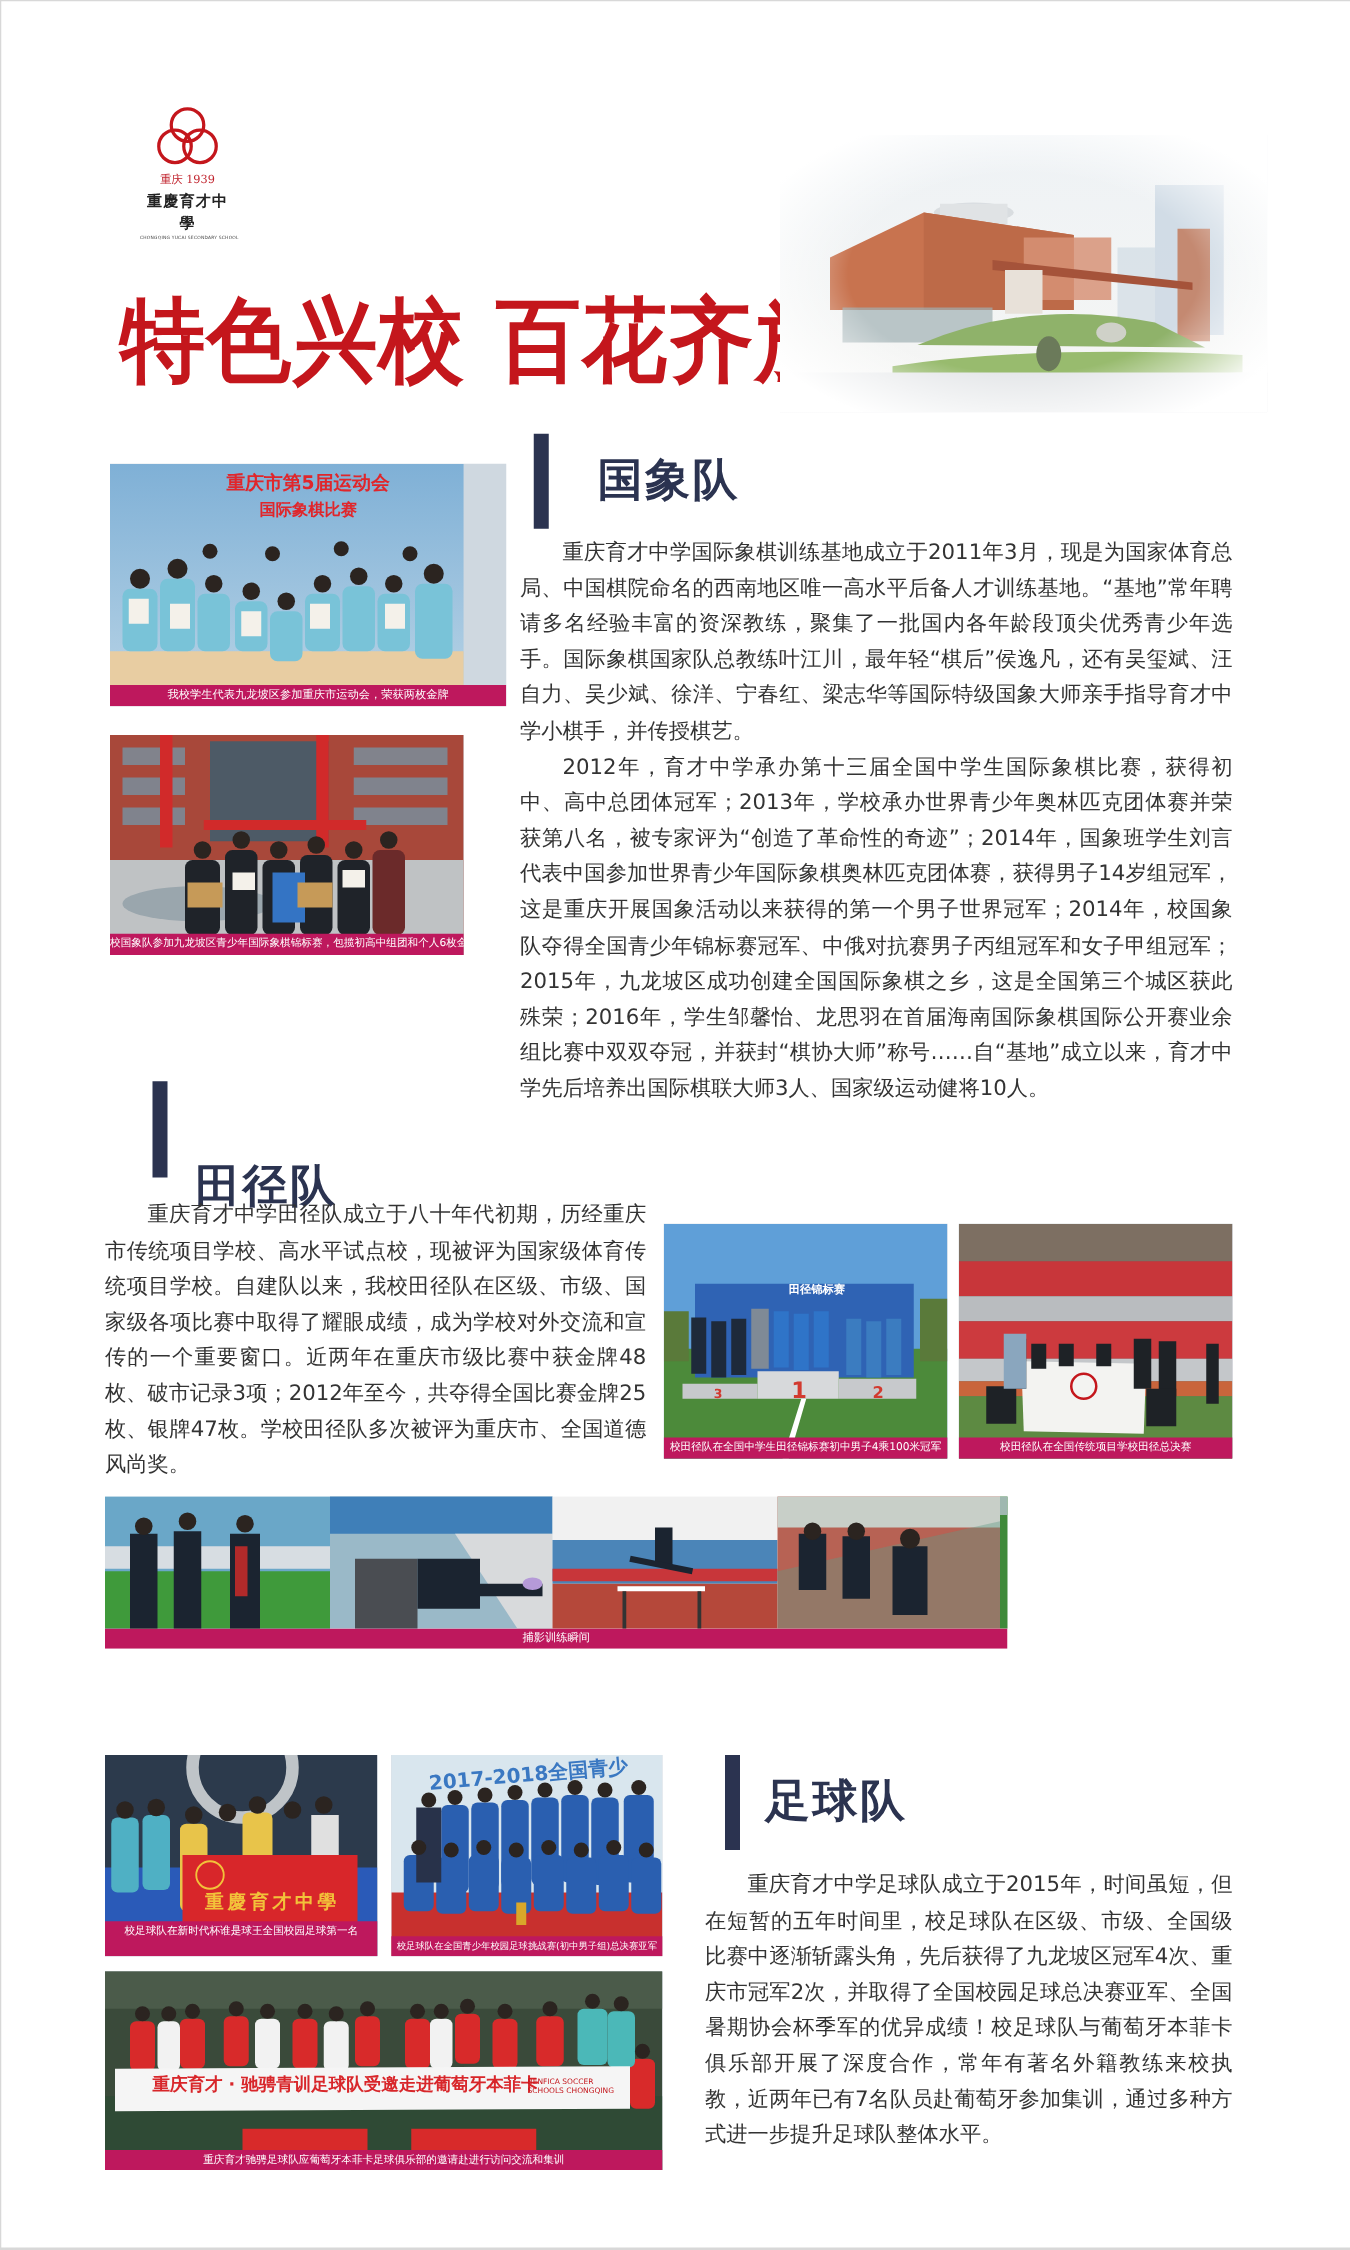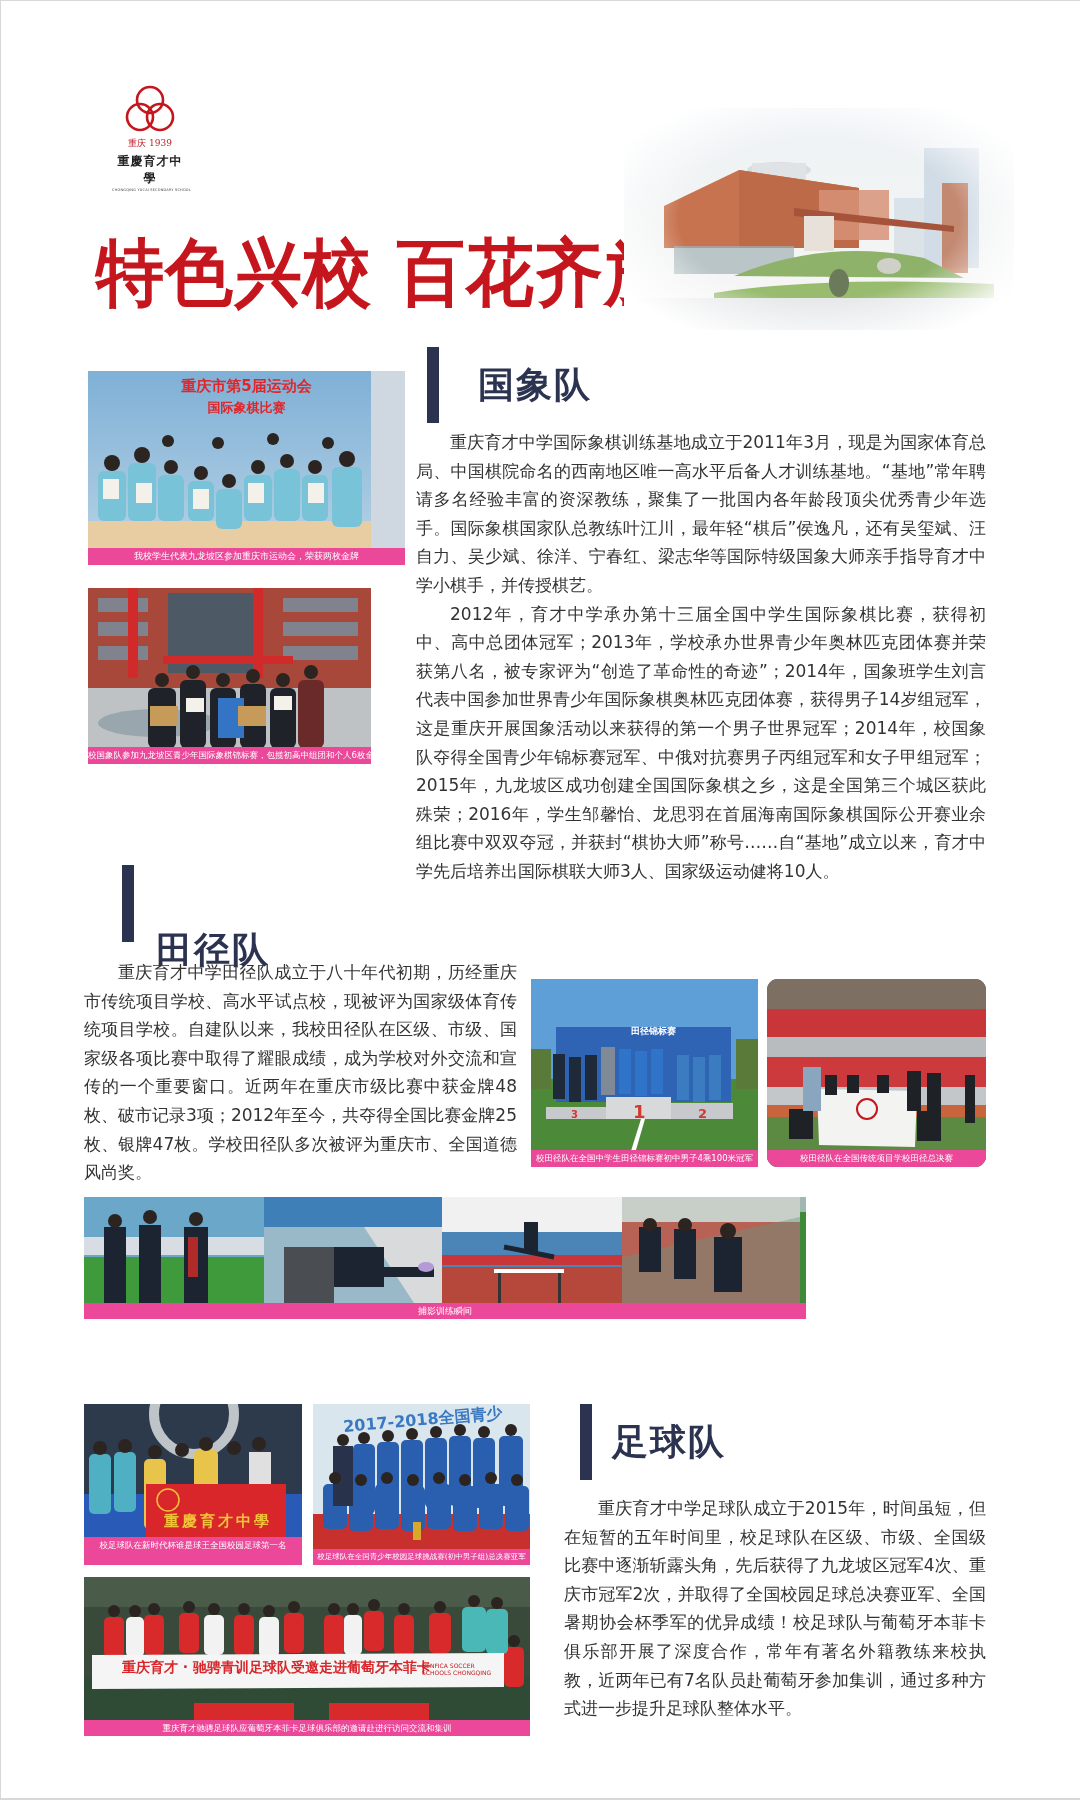--- a/index.html
+++ b/index.html
@@ -18,21 +18,21 @@
 
   
   .main-title { left: 96px; top: 226px; font-size: 68px; font-weight: bold; color: #c4161c;
                 letter-spacing: 1px; white-space: nowrap; line-height: 88px; transform: scaleY(1.08); transform-origin: left top; }
 
   
   .building { left: 624px; top: 108px; width: 390px; height: 222px; overflow: hidden; }
 
   
   .photo { overflow: hidden; background: #cfd8e0; }
-  .photo .cap { position: absolute; left: 0; right: 0; bottom: 0; background: #ec4899; color: #fff;
+  .photo .cap { position: absolute; left: 0; right: 0; bottom: 0; background: #be185d; color: #fff;
                 font-size: 9px; text-align: center; white-space: nowrap; overflow: hidden; }
   .photo svg.scene { position: absolute; left: 0; top: 0; }
 
   
   .sec-bar { width: 12px; background: #2b3350; }
   .sec-title { font-size: 36px; font-weight: bold; color: #2b3350; letter-spacing: 2px; white-space: nowrap; line-height: 44px; }
 
   
   .body-text { font-size: 17px; line-height: 28.6px; color: #333; text-align: justify; }
   .body-text p { margin: 0; text-indent: 2em; }
@@ -234,21 +234,21 @@
         <rect x="162" y="78" width="12" height="45"></rect>
         <rect x="178" y="76" width="12" height="45"></rect>
     </g>
     <rect x="70" y="68" width="14" height="48" fill="#7f8a96"></rect>
     <polygon points="95,188 110,140 114,140 100,188" fill="#ffffff"></polygon>
   </svg>
   <div class="abs" style="left:100px; top:46px; color:#fff; font-size:9px; font-weight:bold;">田径锦标赛</div>
   <div class="cap" style="height:17px; line-height:17px; font-size:8.5px;">校田径队在全国中学生田径锦标赛初中男子4乘100米冠军</div>
 </div>
 
-<div class="abs photo" style="left:767px; top:979px; width:219px; height:188px;border-radius:11px;">
+<div class="abs photo" style="left:767px; top:979px; width:219px; height:188px;">
   <svg class="scene" width="219" height="188" viewBox="0 0 219 188">
     <rect width="219" height="188" fill="#6d6a66"></rect>
     <rect y="0" width="219" height="30" fill="#7d6f62"></rect>
     <rect y="30" width="219" height="28" fill="#c8363a"></rect>
     <rect y="58" width="219" height="20" fill="#b9bcbf"></rect>
     <rect y="78" width="219" height="30" fill="#cc3a3e"></rect>
     <rect y="108" width="219" height="18" fill="#c4c7ca"></rect>
     <rect y="126" width="219" height="12" fill="#c9653c"></rect>
     <rect y="138" width="219" height="50" fill="#5d8a42"></rect>
     <polygon points="50,110 150,112 148,168 52,166" fill="#f3f3f1"></polygon>

